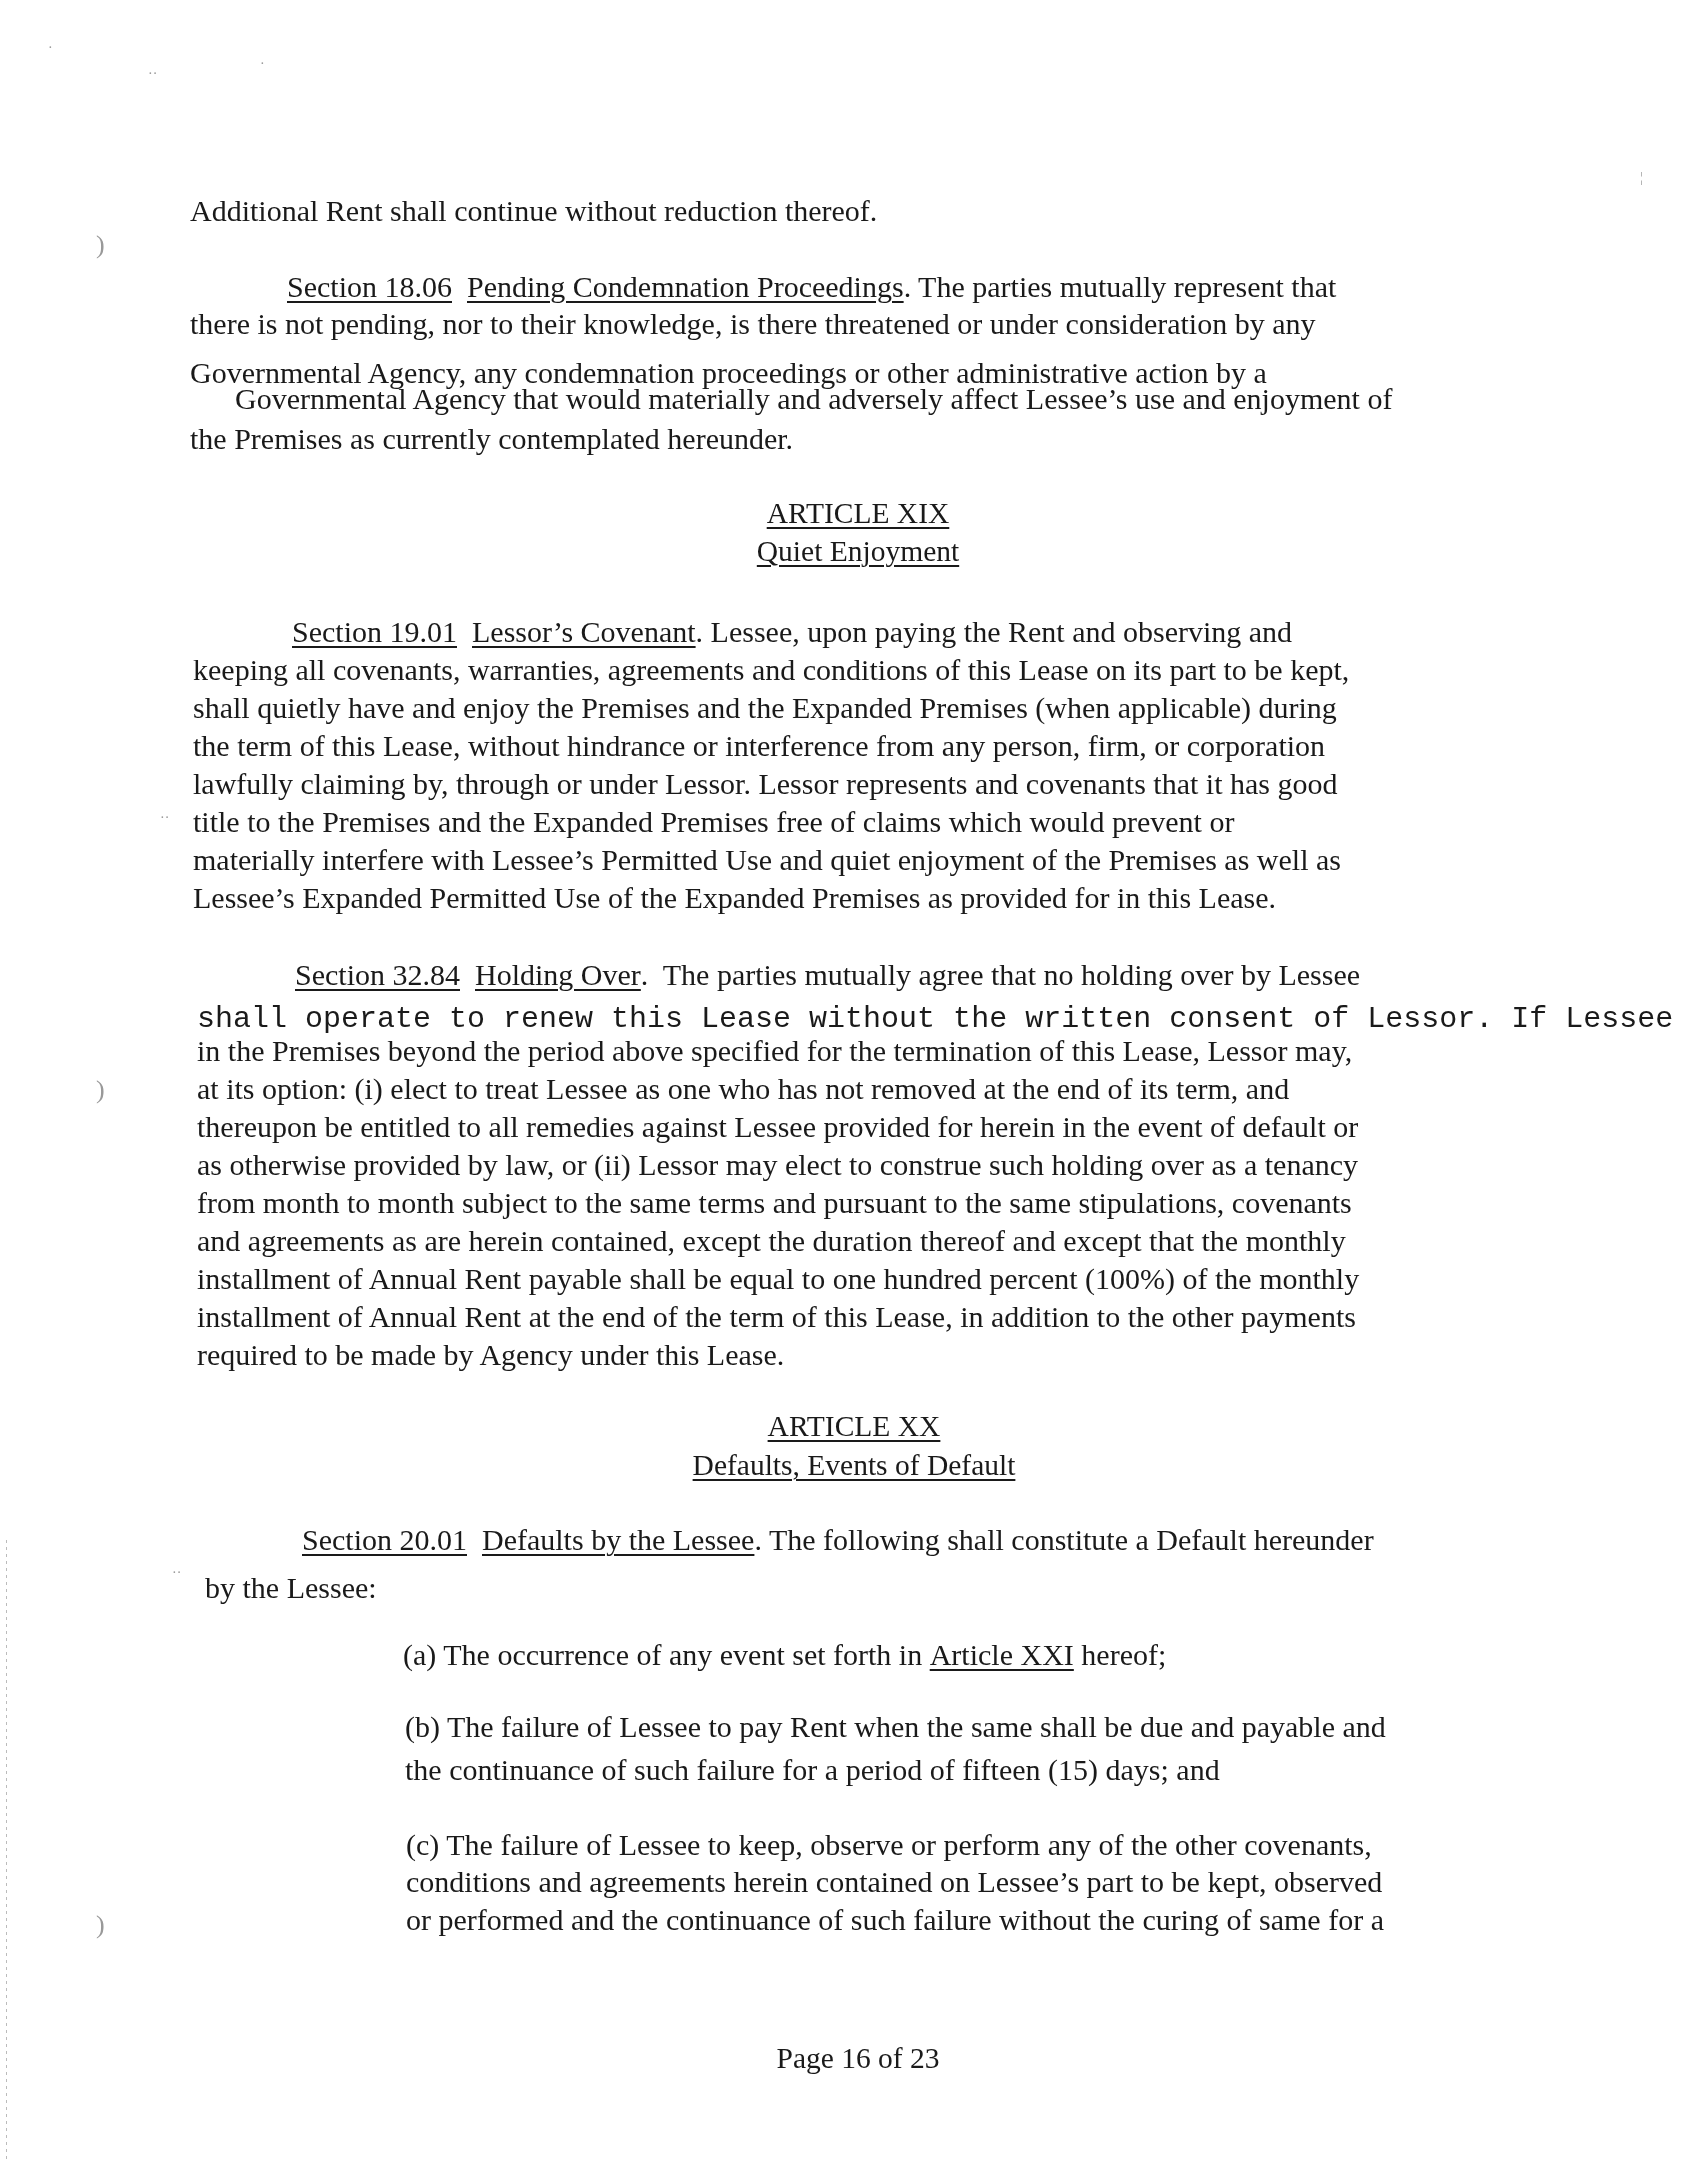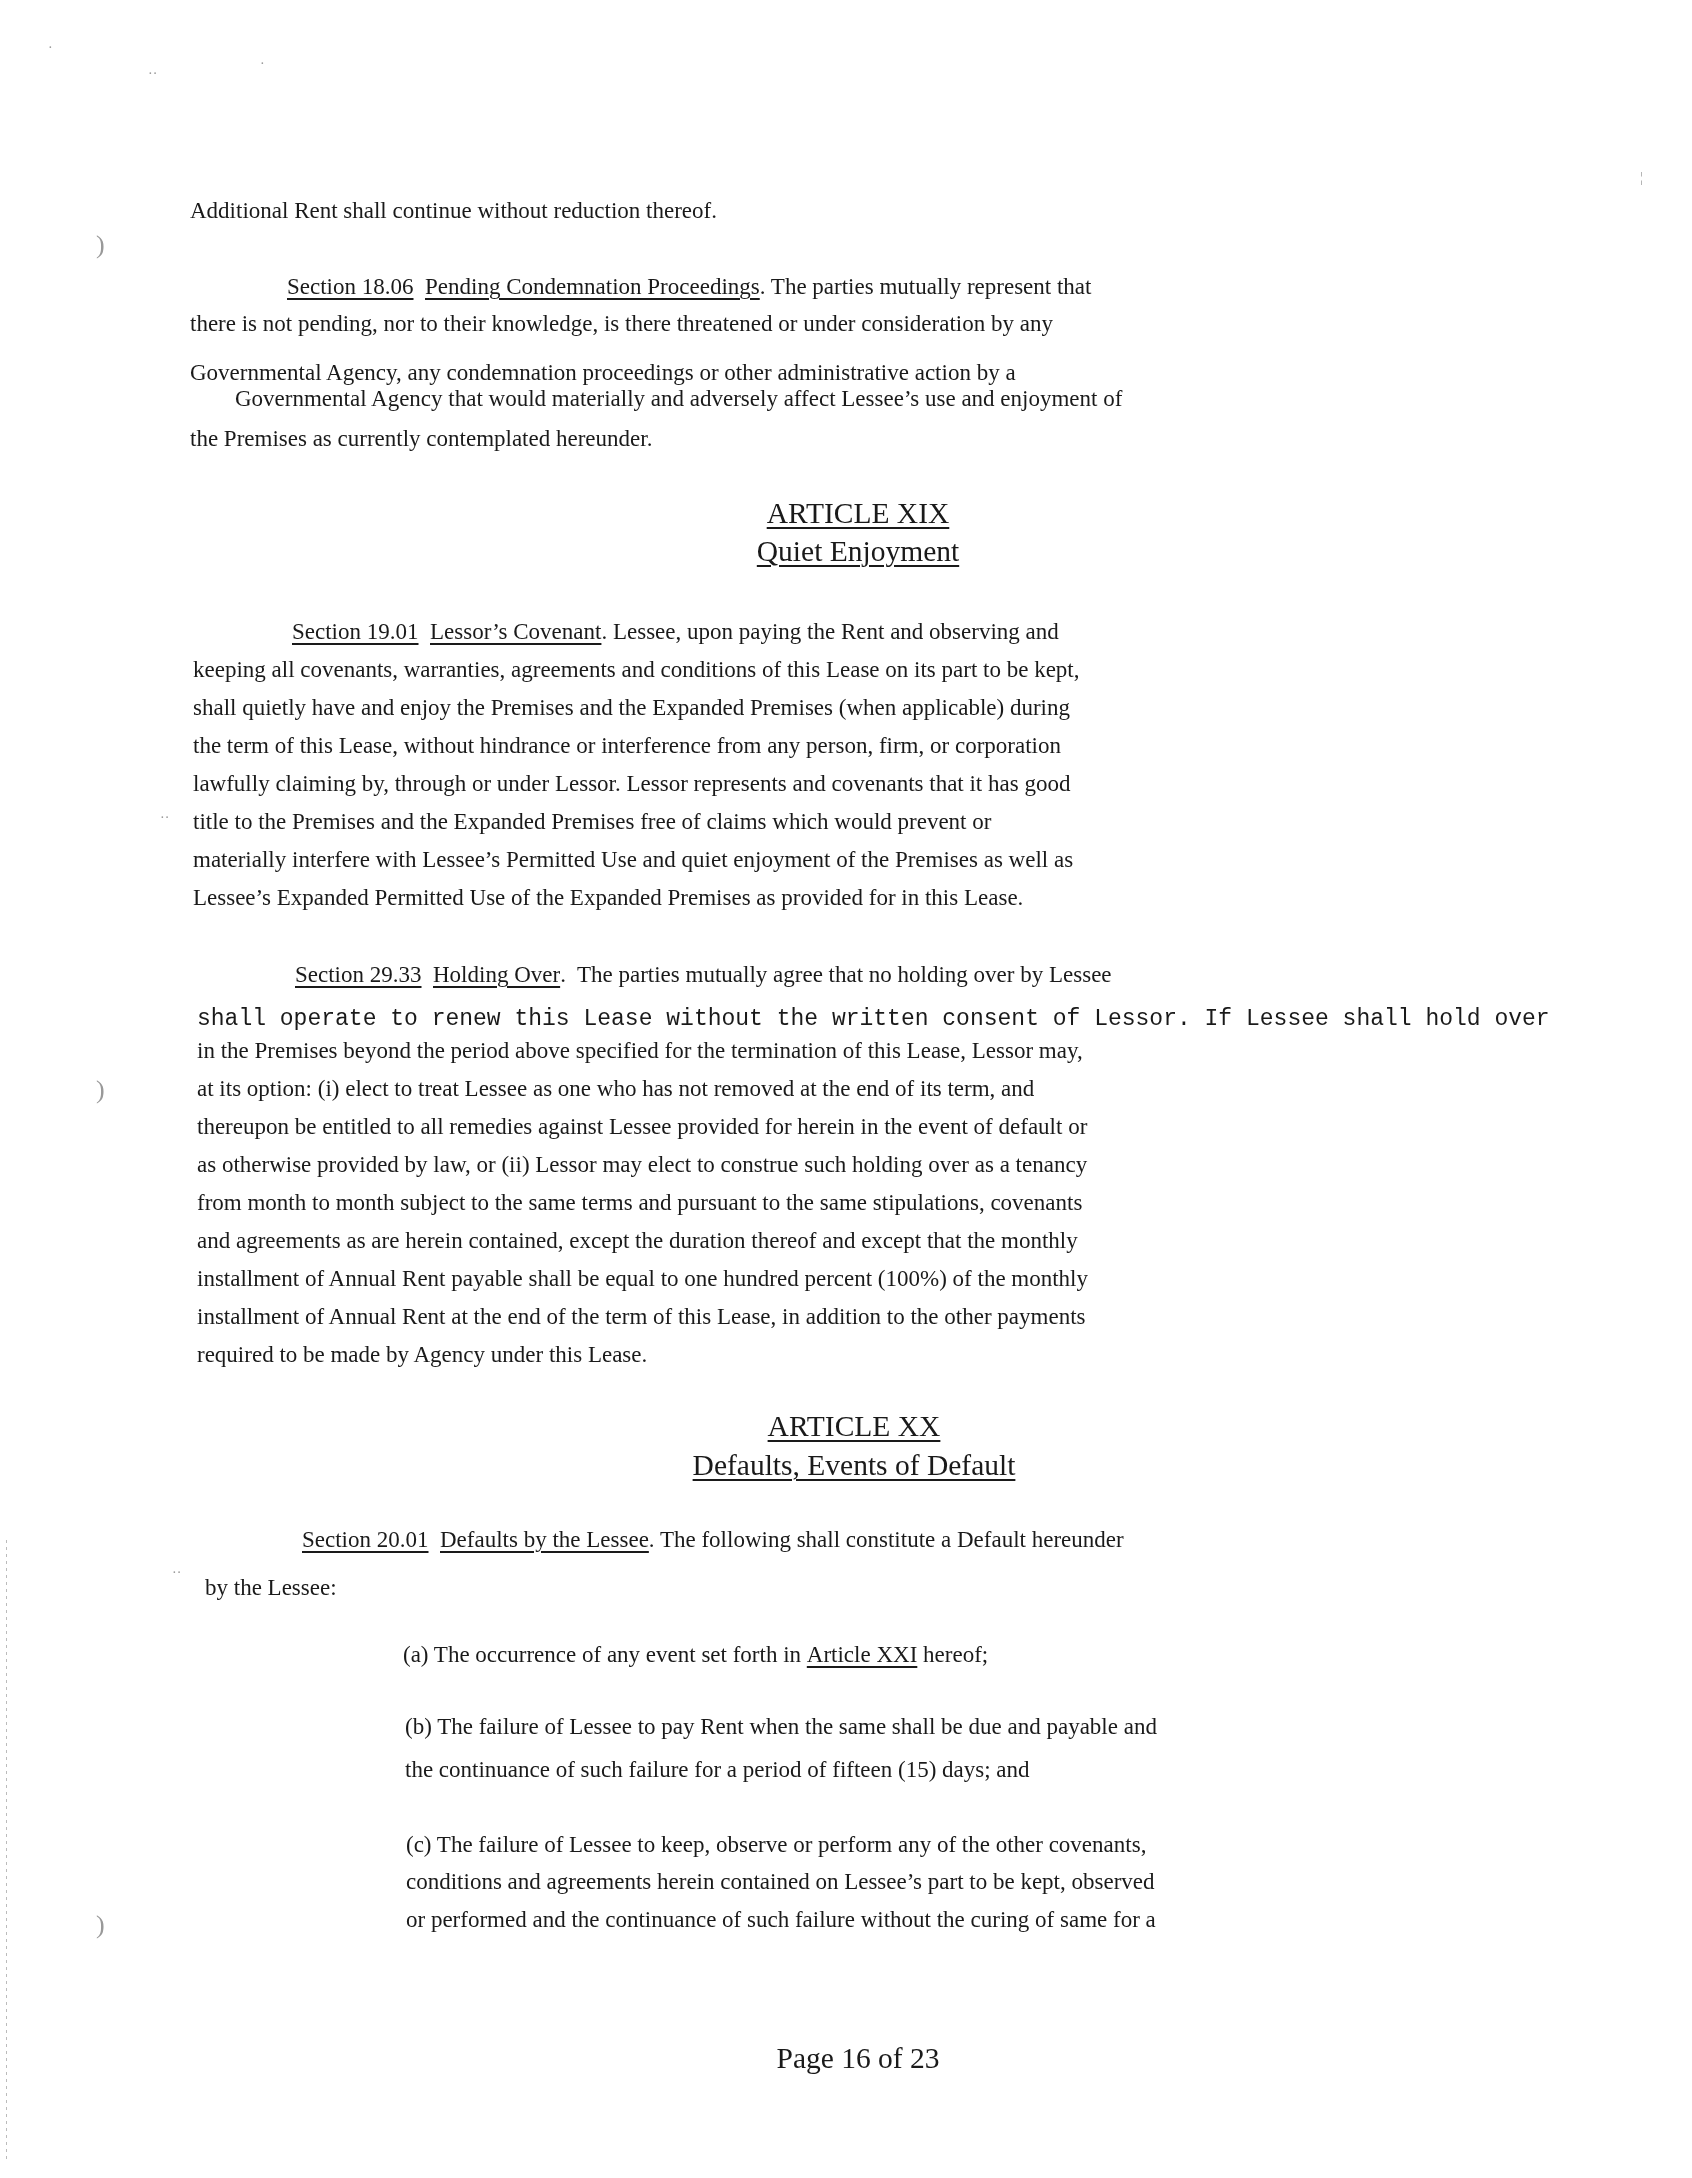--- a/index.html
+++ b/index.html
@@ -1,18 +1,18 @@
 <!DOCTYPE html>
 <html><head>
 <meta charset="utf-8">
 <style>
   html, body { margin:0; padding:0; background:#ffffff; }
   body { width:1692px; height:2178px; position:relative; overflow:hidden;
          font-family:"Liberation Serif","DejaVu Serif",serif; color:#1a1a1a; }
-  .line { position:absolute; white-space:nowrap; font-size:23px; line-height:36px;text-align:center; }
+  .line { position:absolute; white-space:nowrap; font-size:30px; line-height:36px;text-align:center; }
   .u { text-decoration:underline; text-underline-offset:4px; text-decoration-thickness:1.5px;font-family:Liberation Serif, serif; }
   .center { position:absolute; left:0; width:1692px; text-align:center; font-size:29.5px; line-height:36px; white-space:nowrap; }
   .mark { position:absolute; color:#999; font-size:14px; }
   .edge { position:absolute; left:6px; width:1px; background:repeating-linear-gradient(#bbb 0 3px, transparent 3px 7px); }
 </style>
 </head>
 <body>
 
 <div>
 
@@ -49,21 +49,21 @@
   </div>
   <div class="line" style="left:193px;top:652px;">keeping all covenants, warranties, agreements and conditions of this Lease on its part to be kept,</div>
   <div class="line" style="left:193px;top:690px;">shall quietly have and enjoy the Premises and the Expanded Premises (when applicable) during</div>
   <div class="line" style="left:193px;top:728px;">the term of this Lease, without hindrance or interference from any person, firm, or corporation</div>
   <div class="line" style="left:193px;top:766px;">lawfully claiming by, through or under Lessor. Lessor represents and covenants that it has good</div>
   <div class="line" style="left:193px;top:804px;">title to the Premises and the Expanded Premises free of claims which would prevent or</div>
   <div class="line" style="left:193px;top:842px;">materially interfere with Lessee’s Permitted Use and quiet enjoyment of the Premises as well as</div>
   <div class="line" style="left:193px;top:880px;">Lessee’s Expanded Permitted Use of the Expanded Premises as provided for in this Lease.</div>
 
   <div class="line" style="left:295px;top:957px;">
-    <span class="u">Section 29.33</span>&nbsp;&nbsp;<span class="u">Holding Over</span>.&nbsp; <span>The parties mutually agree that no holding over by Lessee</span>
+    <span class="u">Section 32.84</span>&nbsp;&nbsp;<span class="u">Holding Over</span>.&nbsp; <span>The parties mutually agree that no holding over by Lessee</span>
   </div>
   <div class="line" style="left:197px;top:1001px;font-family:Liberation Mono, monospace;">shall operate to renew this Lease without the written consent of Lessor.  If Lessee shall hold over</div>
   <div class="line" style="left:197px;top:1033px;">in the Premises beyond the period above specified for the termination of this Lease, Lessor may,</div>
   <div class="line" style="left:197px;top:1071px;">at its option: (i) elect to treat Lessee as one who has not removed at the end of its term, and</div>
   <div class="line" style="left:197px;top:1109px;">thereupon be entitled to all remedies against Lessee provided for herein in the event of default or</div>
   <div class="line" style="left:197px;top:1147px;">as otherwise provided by law, or (ii) Lessor may elect to construe such holding over as a tenancy</div>
   <div class="line" style="left:197px;top:1185px;">from month to month subject to the same terms and pursuant to the same stipulations, covenants</div>
   <div class="line" style="left:197px;top:1223px;">and agreements as are herein contained, except the duration thereof and except that the monthly</div>
   <div class="line" style="left:197px;top:1261px;">installment of Annual Rent payable shall be equal to one hundred percent (100%) of the monthly</div>
   <div class="line" style="left:197px;top:1299px;">installment of Annual Rent at the end of the term of this Lease, in addition to the other payments</div>

